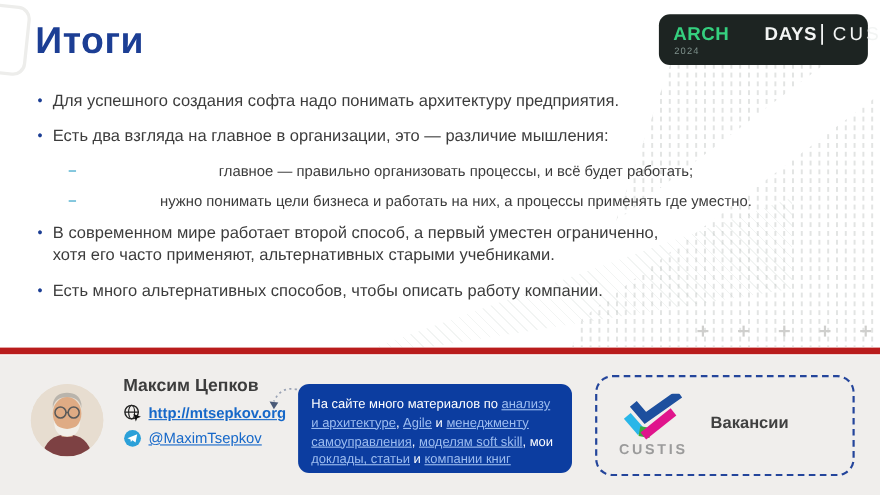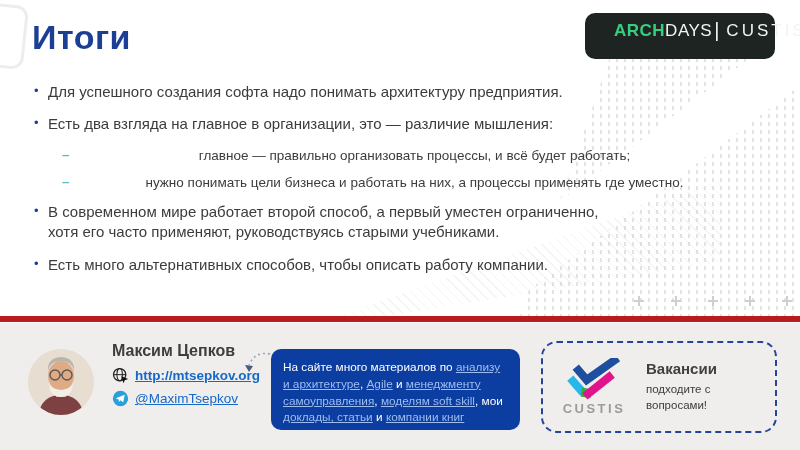--- a/index.html
+++ b/index.html
@@ -33,25 +33,25 @@
     border:3px solid #ededeb;border-radius:12px;transform:rotate(6deg);}
   .plus-row{position:absolute;right:8px;top:296px;display:flex;gap:27px;}
   .plus{position:relative;width:10px;height:10px;}
   .plus::before,.plus::after{content:"";position:absolute;background:#cfcfcd;}
   .plus::before{left:4px;top:0;width:2px;height:10px;}
   .plus::after{left:0;top:4px;width:10px;height:2px;}
 
   
   .page-title{position:absolute;left:32px;top:18px;font-size:34px;font-weight:700;
     color:var(--title_blue);letter-spacing:.5px;}
-  .logo-pill{position:absolute;left:585px;top:13px;width:190px;height:46px;
-    background:var(--logo_bg);border-radius:10px;color:#fff;padding-left:16px;}
+  .logo-pill{position:absolute;left:599px;top:13px;width:190px;height:46px;
+    background:var(--logo_bg);border-radius:10px;color:#fff;}
   .logo-row{display:flex;align-items:center;margin:7px 0 0 13px;font-size:17px;line-height:1;}
   .logo-arch{color:var(--logo_green);font-weight:800;letter-spacing:.5px;}
-  .logo-days{color:#f2f4f3;font-weight:400;letter-spacing:.5px;}
+  .logo-days{color:#f2f4f3;font-weight:700;letter-spacing:.5px;margin-left:32px;}
   .logo-sep{color:#f2f4f3;font-weight:300;font-size:20px;margin:0 7px 0 2px;}
   .logo-custis{color:#f2f4f3;font-weight:500;letter-spacing:3px;font-size:17px;}
   .logo-year{margin:1px 0 0 14px;font-size:8.5px;color:#7f918c;letter-spacing:1px;}
 
   
   .bullets{position:absolute;left:32px;top:72px;width:720px;list-style:none;}
   .bullets li{white-space:pre-line;color:var(--text_dark);margin-top:10px;}
   .lvl1{font-size:15px;line-height:1.36;margin-bottom:12px;padding-left:16px;position:relative;}
   .lvl1::before{content:"•";position:absolute;left:2px;top:0;color:var(--title_blue);font-size:13px;}
   .lvl2{font-size:13.5px;line-height:1.3;margin:0 0 9px 30px;padding-left:15px;position:relative;text-align:center;}
@@ -97,29 +97,30 @@
 
     <h1 class="page-title">Итоги</h1>
 
     <div class="logo-pill">
       <div class="logo-row">
           <span class="logo-arch">ARCH</span>
           <span class="logo-days">DAYS</span>
           <span class="logo-sep">|</span>
           <span class="logo-custis">CUSTIS</span>
         </div>
+      <div class="logo-year">2024</div>
     </div>
 
     <ul class="bullets">
       <li class="lvl1">Для успешного создания софта надо понимать архитектуру предприятия.</li>
       <li class="lvl1">Есть два взгляда на главное в организации, это — различие мышления:</li>
       <li class="lvl2">главное — правильно организовать процессы, и всё будет работать;</li>
       <li class="lvl2">нужно понимать цели бизнеса и работать на них, а процессы применять где уместно.</li>
       <li class="lvl1">В современном мире работает второй способ, а первый уместен ограниченно,
-хотя его часто применяют, руководствуясь старыми учебниками.</li>
+хотя его часто применяют, альтернативных старыми учебниками.</li>
       <li class="lvl1">Есть много альтернативных способов, чтобы описать работу компании.</li>
     </ul>
 
     <div class="plus-row">
       <span class="plus"></span>
       <span class="plus"></span>
       <span class="plus"></span>
       <span class="plus"></span>
       <span class="plus"></span>
     </div>
@@ -175,18 +176,17 @@
         <svg width="64" height="42" viewBox="0 0 64 46">
           <path d="M6 22 L20 38" stroke="#29b6e8" stroke-width="9" fill="none"></path>
           <rect x="18" y="33" width="11" height="10" fill="#3aa93f" transform="rotate(10 23 38)"></rect>
           <path d="M22 42 L52 18" stroke="#e0148c" stroke-width="9" fill="none"></path>
           <path d="M12 10 L24 24 L58 0" stroke="#1d4f9e" stroke-width="9" fill="none"></path>
         </svg>
         <div class="vlogo-word">CUSTIS</div>
       </div>
       <div class="vtext">
         <div class="vtitle">Вакансии</div>
-        <div class="vline">подходите с вопросами!</div>
       </div>
     </div>
 
   </div>
 </div>
 
 </body></html>

